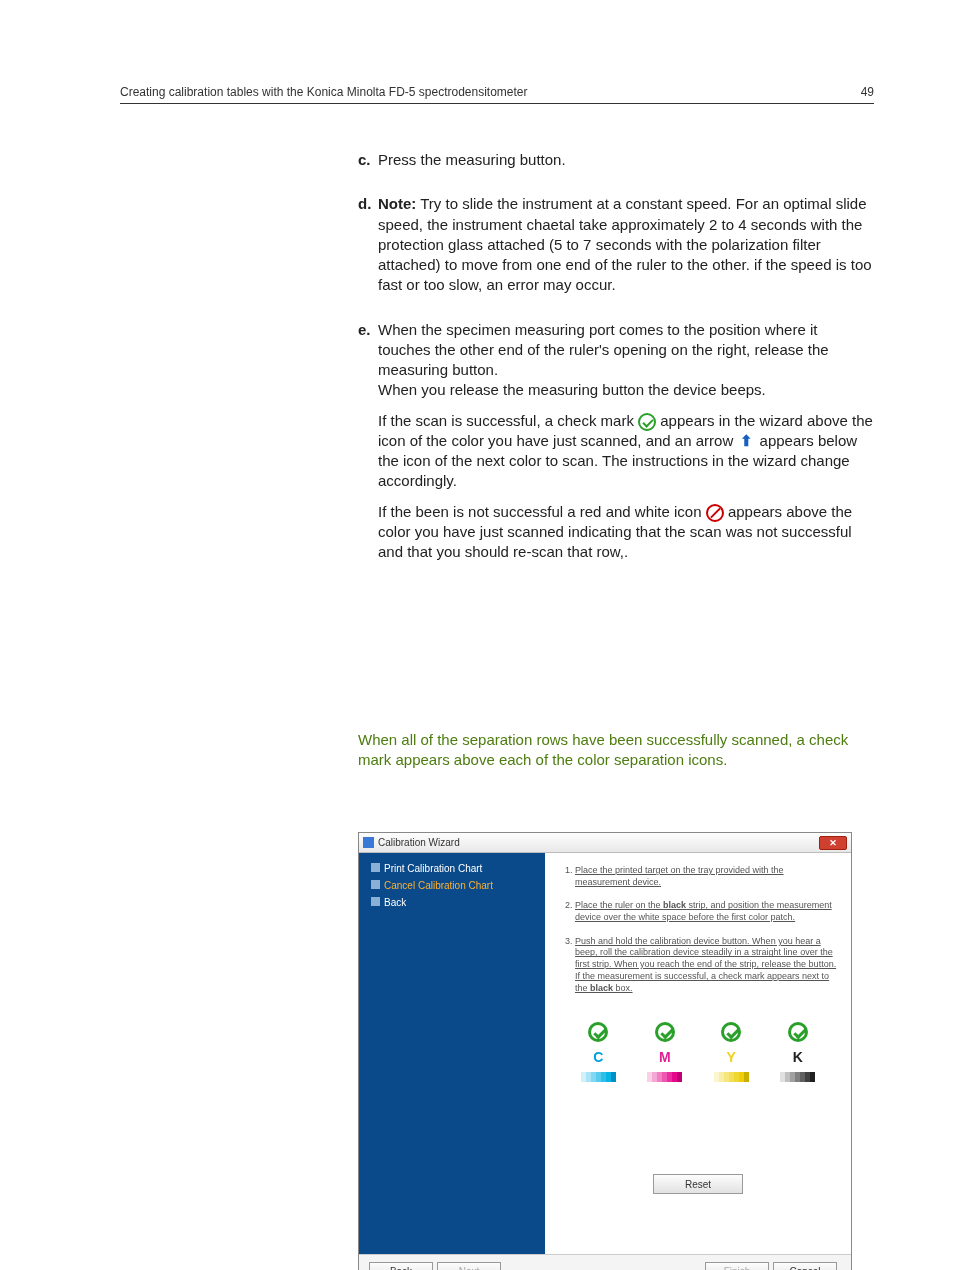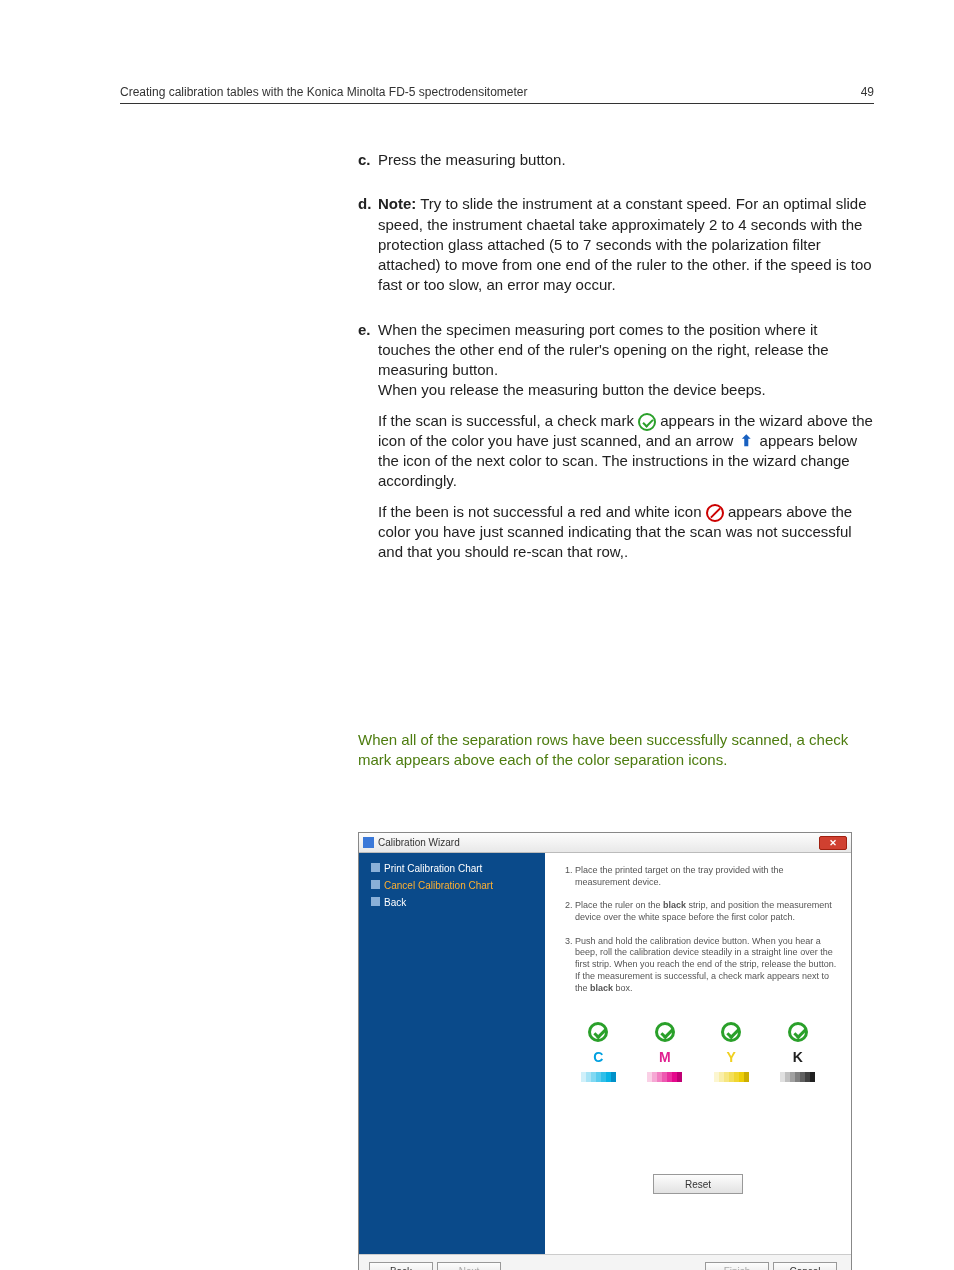--- a/index.html
+++ b/index.html
@@ -159,20 +159,21 @@
     background: #fff;
     padding: 12px 14px 8px 14px;
     position: relative;
     color: #555;
     font-size: 9px;
     line-height: 1.3;
   }
   .wizard-main ol {
     list-style: decimal;
     padding-left: 16px;
+    text-decoration: underline;
   }
   .wizard-main li { margin-bottom: 12px; }
   .color-row {
     display: flex;
     justify-content: space-around;
     margin-top: 28px;
     padding: 0 6px;
   }
   .color-cell {
     display: flex;

